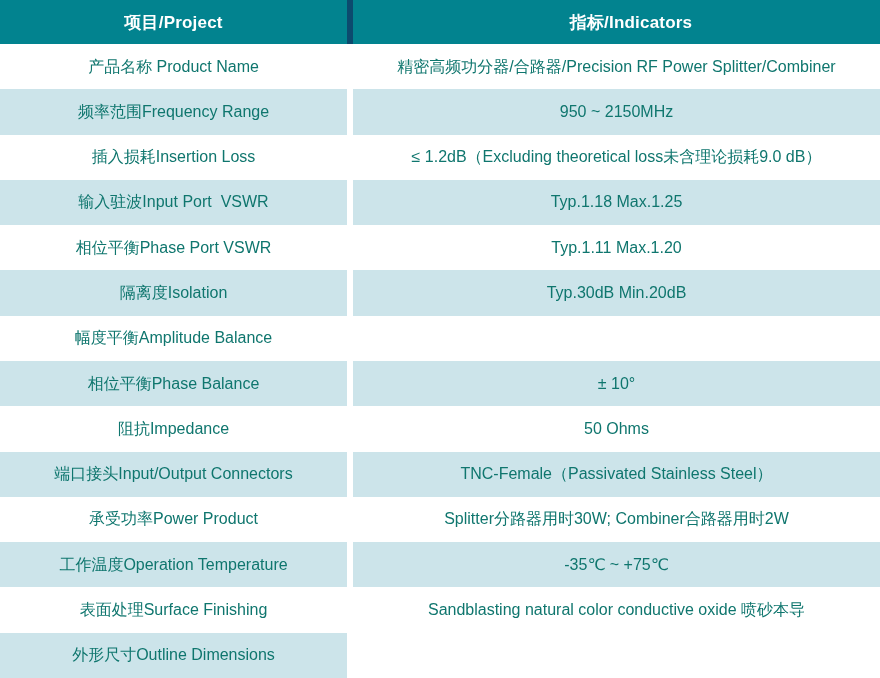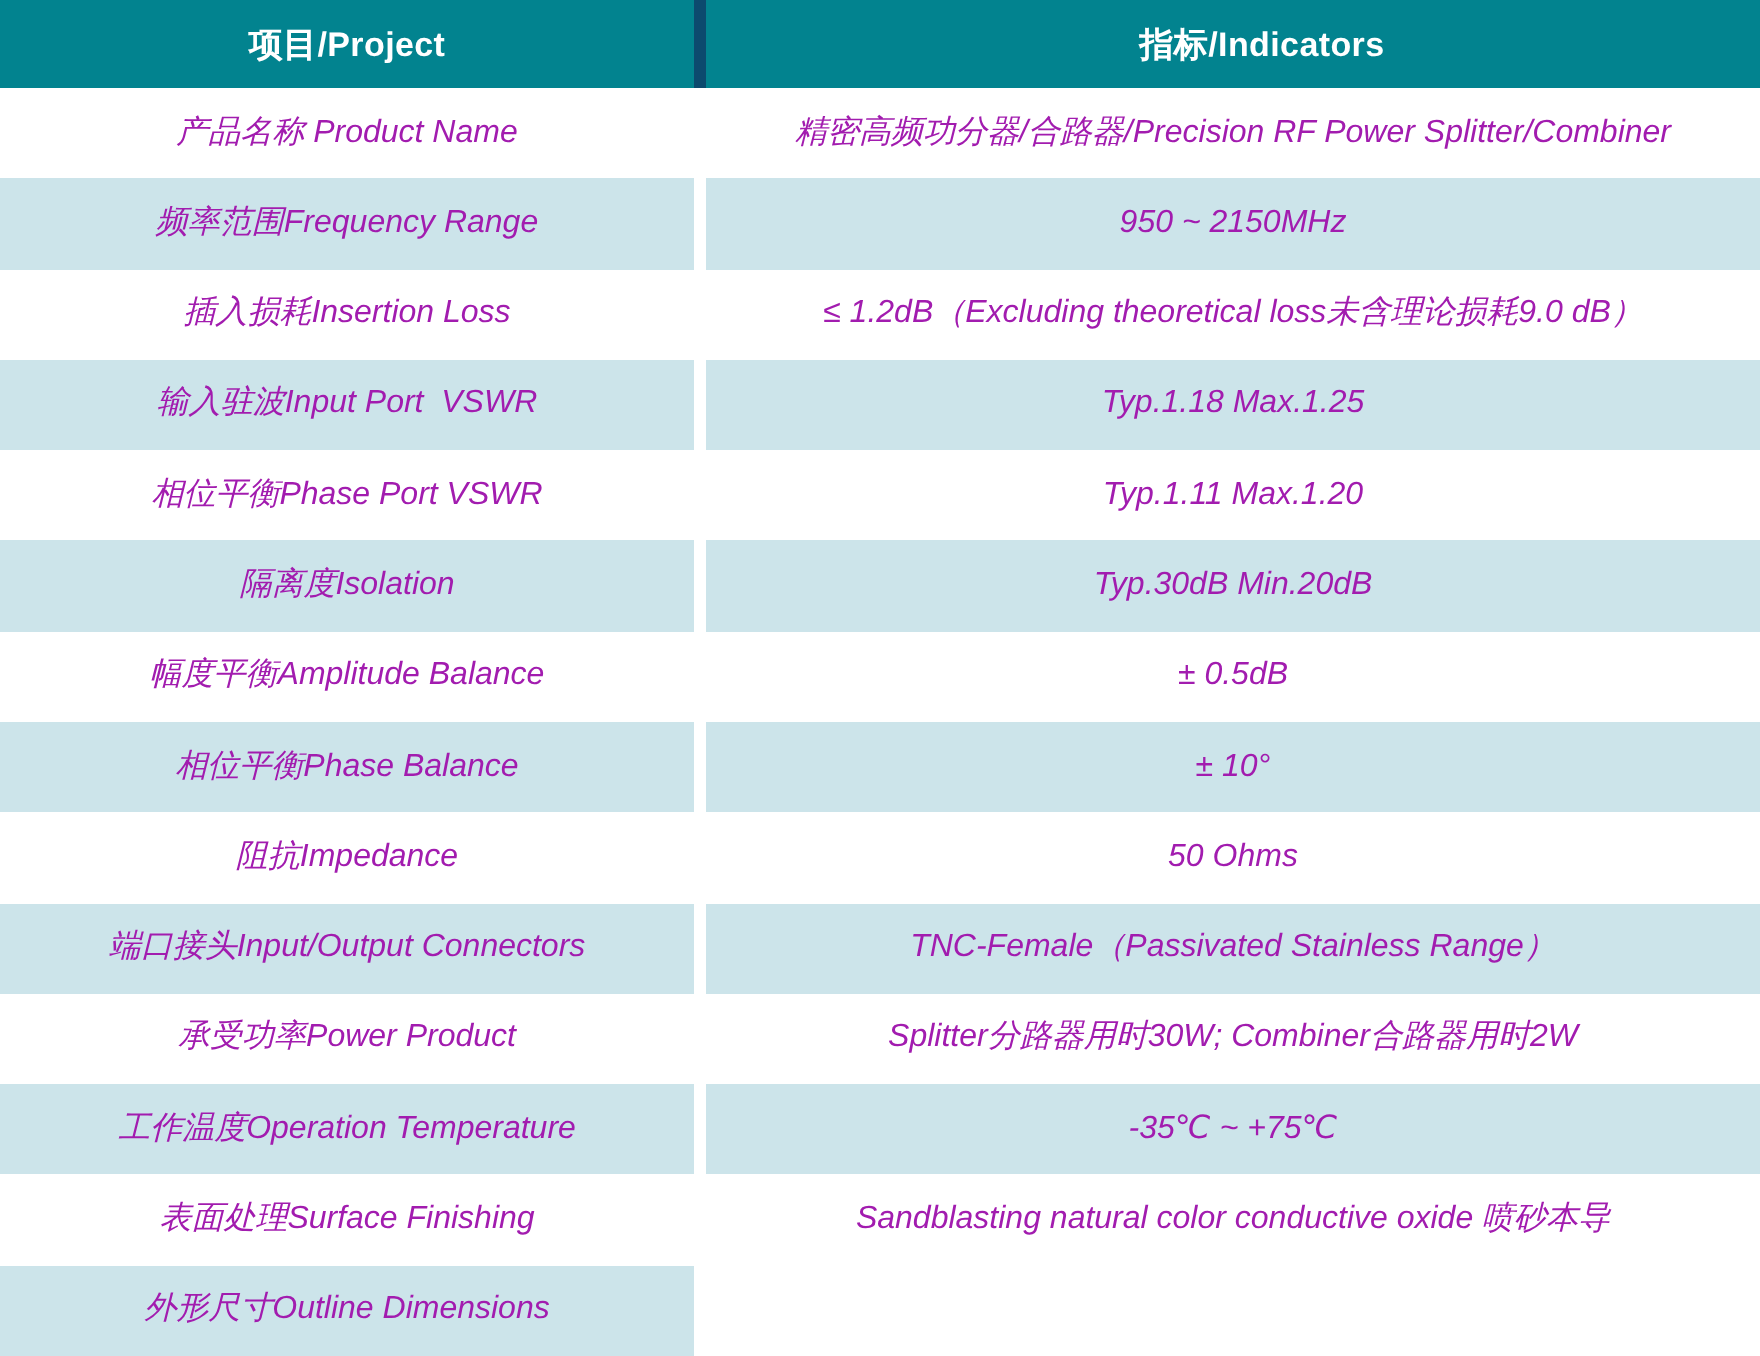--- a/index.html
+++ b/index.html
@@ -44,27 +44,26 @@
     display: flex;
     gap: 6px;
     flex: 1 1 auto;
     background: #ffffff;
   }
   .cell {
     display: flex;
     align-items: center;
     justify-content: center;
     text-align: center;
-    color: #a21caf;
+    color: #0f766e;
     font-size: 16px;
     white-space: pre-wrap;
     line-height: 1.25;
     padding: 0 4px;
     box-sizing: border-box;
-    font-style: italic;
   }
   
   .table-body .row:nth-child(even) .cell {
     background: #cce4ea;
   }
 </style>
 </head>
 <body>
 
 <div class="spec-table">
@@ -94,33 +93,32 @@
     <div class="row">
       <div class="cell col-project">相位平衡Phase Port VSWR</div>
       <div class="cell col-indicator">Typ.1.11 Max.1.20</div>
     </div>
     <div class="row">
       <div class="cell col-project">隔离度Isolation</div>
       <div class="cell col-indicator">Typ.30dB Min.20dB</div>
     </div>
     <div class="row">
       <div class="cell col-project">幅度平衡Amplitude Balance</div>
-      <div class="cell col-indicator">± 0.5dB</div>
     </div>
     <div class="row">
       <div class="cell col-project">相位平衡Phase Balance</div>
       <div class="cell col-indicator">± 10°</div>
     </div>
     <div class="row">
       <div class="cell col-project">阻抗Impedance</div>
       <div class="cell col-indicator">50 Ohms</div>
     </div>
     <div class="row">
       <div class="cell col-project">端口接头Input/Output Connectors</div>
-      <div class="cell col-indicator">TNC-Female（Passivated Stainless Range）</div>
+      <div class="cell col-indicator">TNC-Female（Passivated Stainless Steel）</div>
     </div>
     <div class="row">
       <div class="cell col-project">承受功率Power Product</div>
       <div class="cell col-indicator">Splitter分路器用时30W; Combiner合路器用时2W</div>
     </div>
     <div class="row">
       <div class="cell col-project">工作温度Operation Temperature</div>
       <div class="cell col-indicator">-35℃ ~ +75℃</div>
     </div>
     <div class="row">

